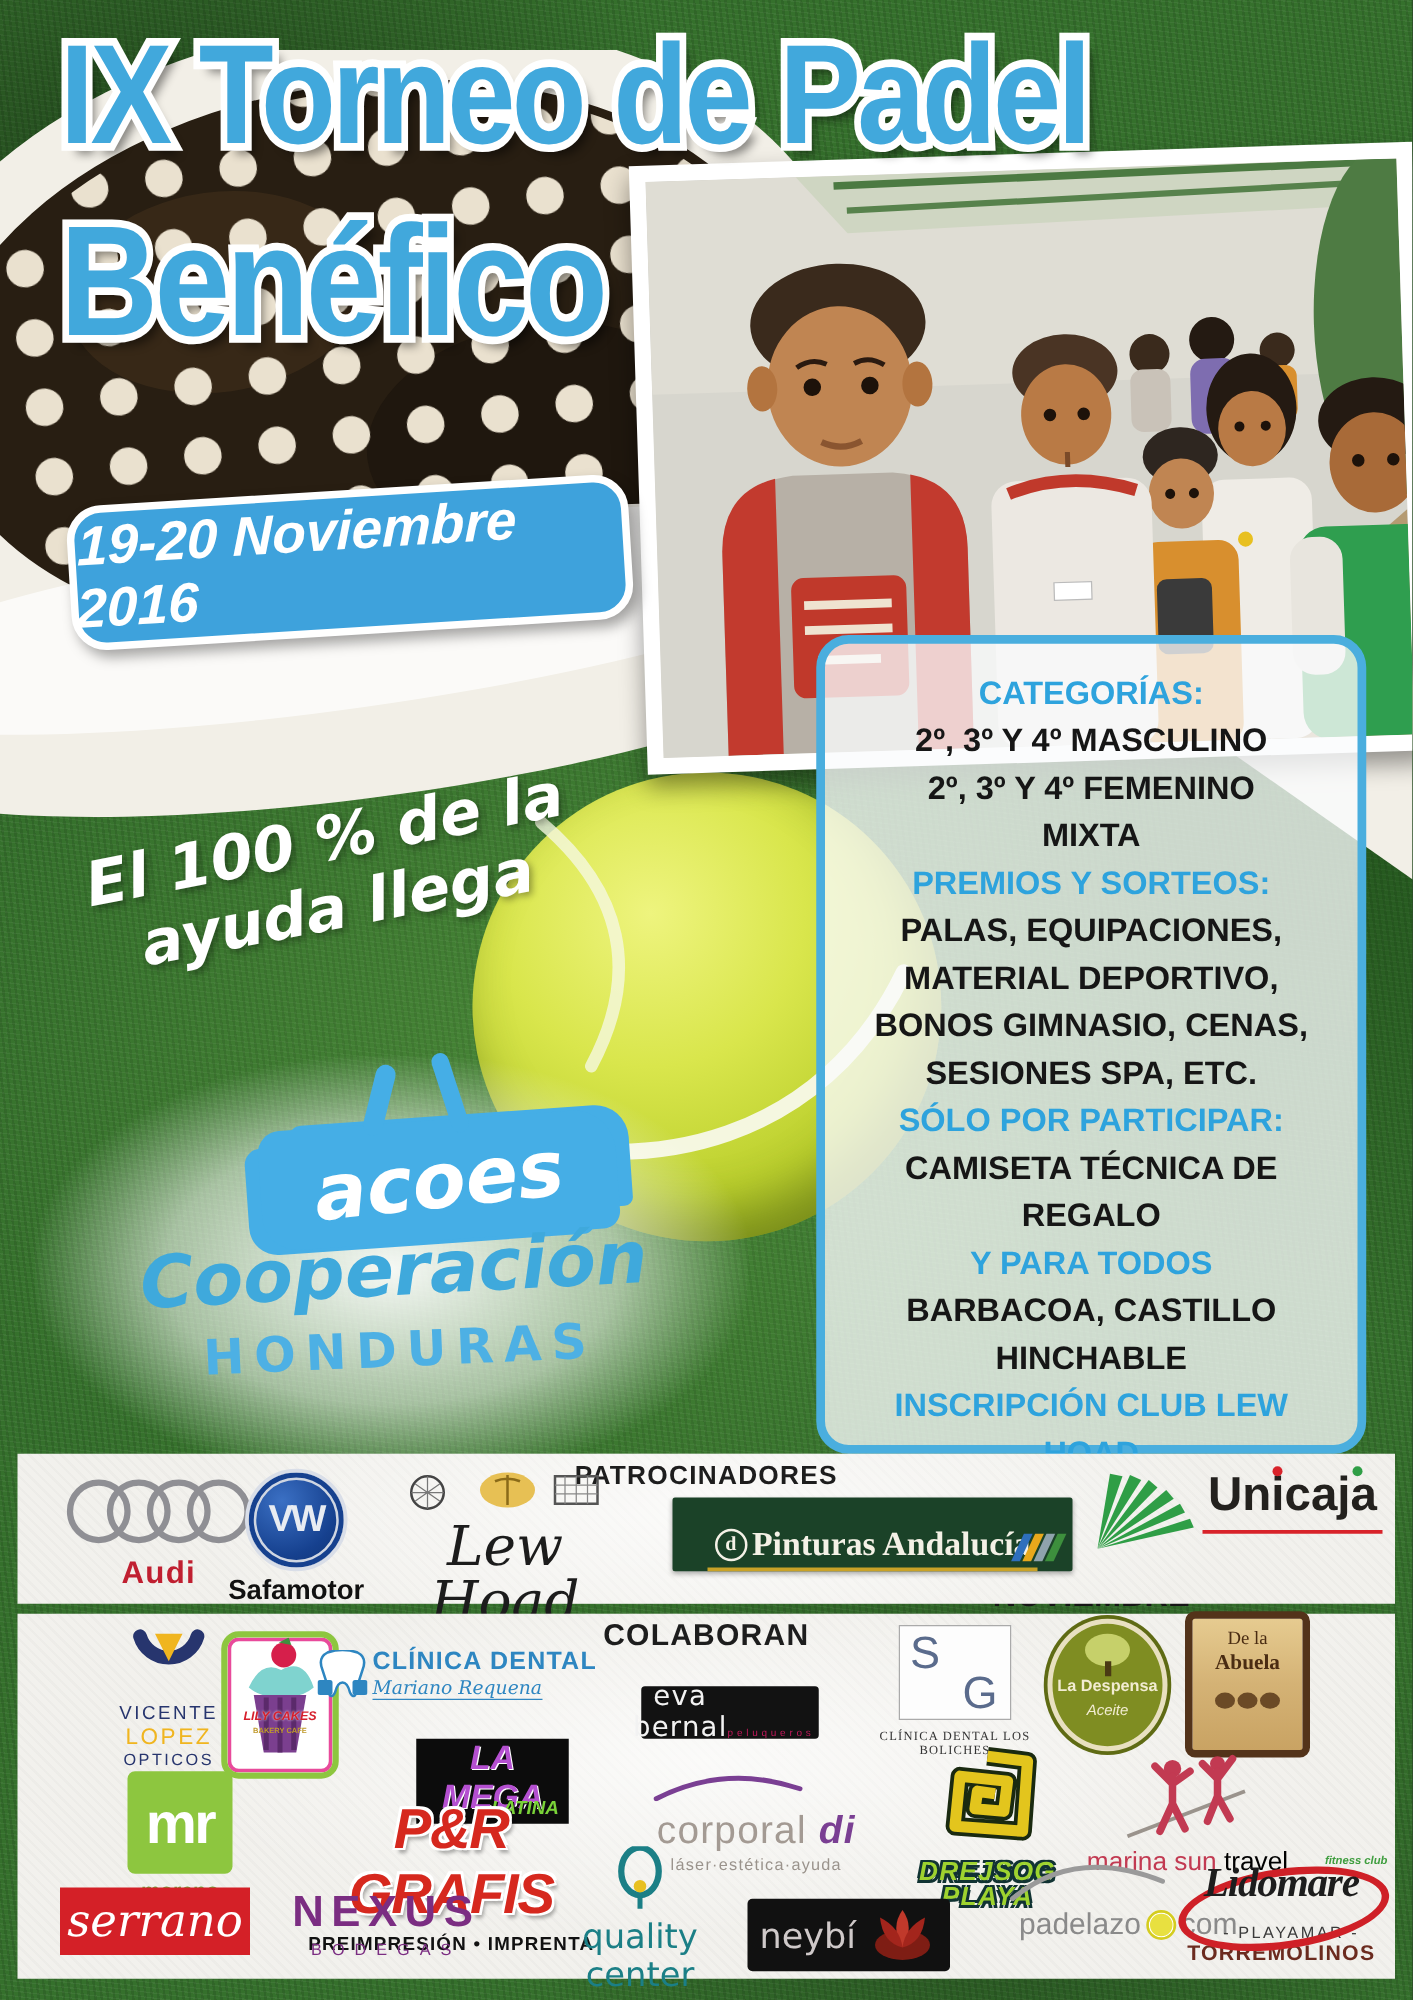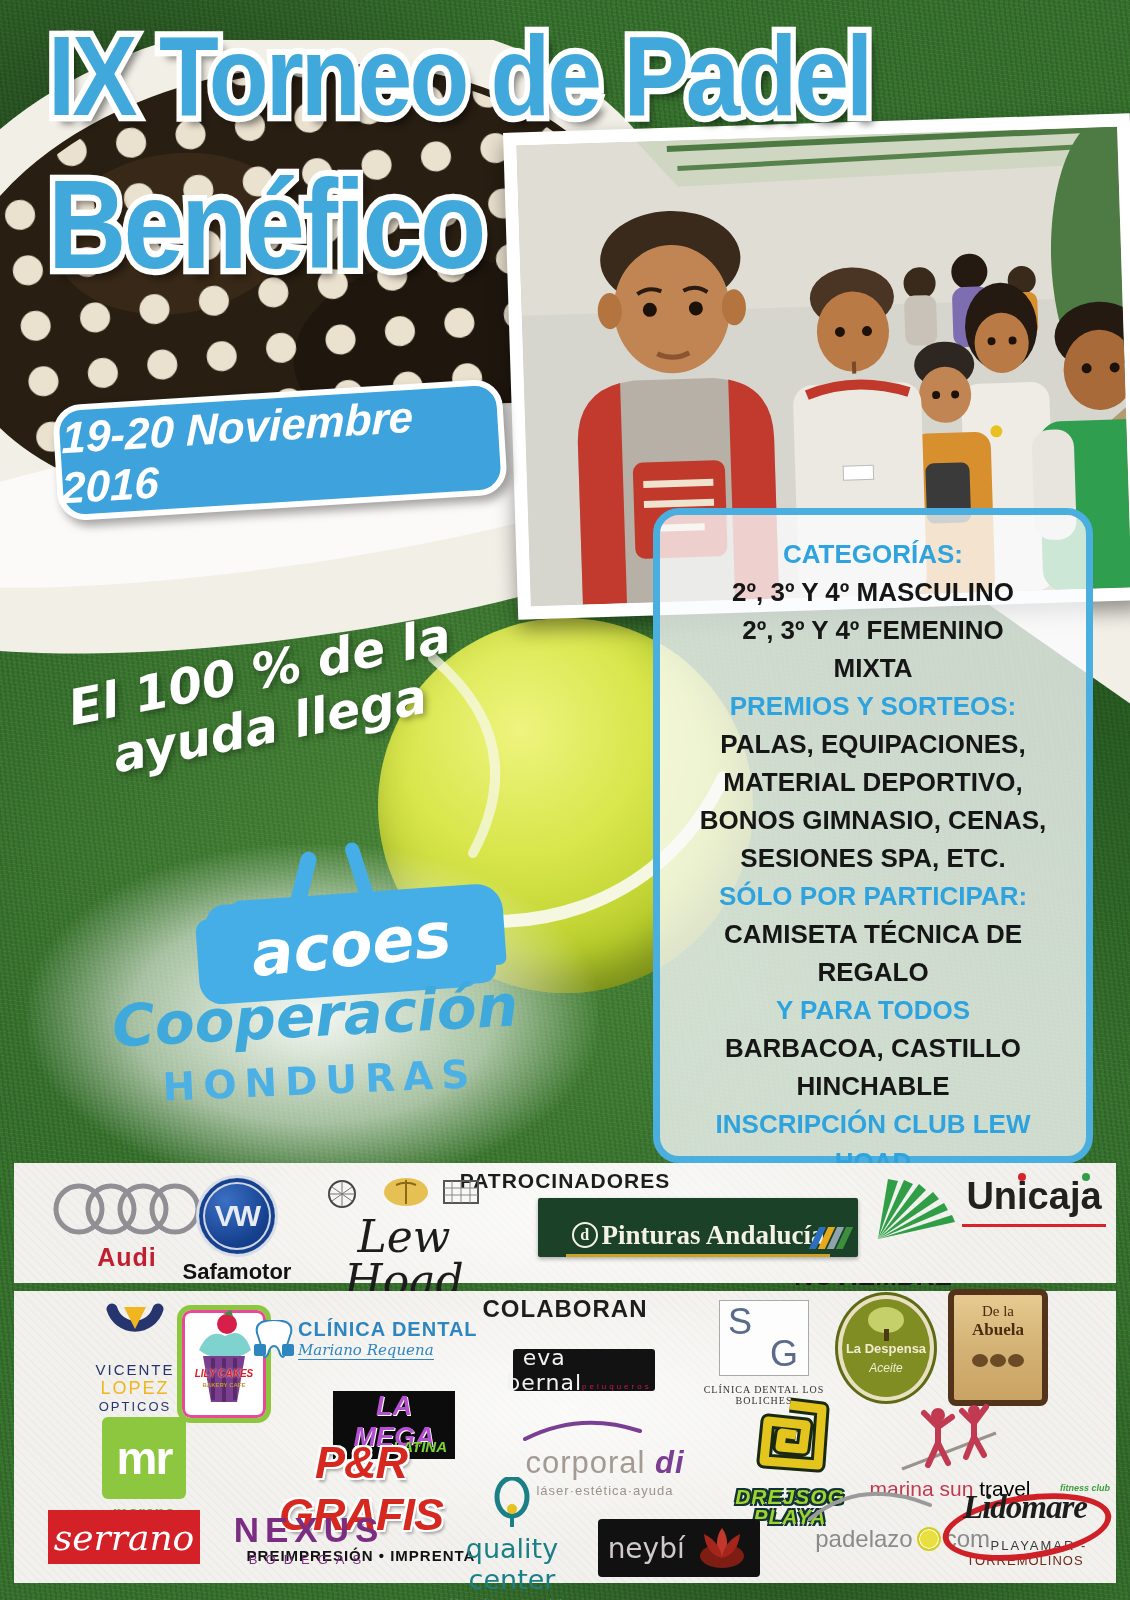--- a/index.html
+++ b/index.html
@@ -157,21 +157,21 @@
   .pad-text{font-size:24px;color:#8a8a8a;display:flex;align-items:center;justify-content:flex-end;gap:4px;}
   .pad-ball{width:20px;height:20px;border-radius:50%;background:#e8e040;border:2px solid #d4cc20;
     box-shadow:inset 0 0 0 1px #fff;}
   .lido{position:relative;width:170px;}
   .lido-ring{position:absolute;left:2px;top:6px;width:158px;height:52px;border:6px solid #cf2027;
     border-radius:50%;transform:rotate(-8deg);}
   .lido-name{color:#1d1d1d;font-size:33px;font-weight:900;font-style:italic;font-family:"Liberation Serif",serif;
     letter-spacing:-1px;position:relative;}
   .lido-fit{position:absolute;right:0px;top:-6px;color:#3f9e3f;font-size:9px;font-weight:bold;font-style:italic;}
   .lido-s1{color:#3a3a3a;font-size:13px;font-weight:normal;letter-spacing:2px;margin-top:12px;padding-left:16px;}
-  .lido-s2{color:#6b2b1f;font-size:13px;font-weight:normal;letter-spacing:1px;}
+  .lido-s2{color:#6b2b1f;font-size:17px;font-weight:bold;letter-spacing:1px;}
 </style>
 </head>
 <body>
 
 <div class="poster">
 
   <svg class="abs racket" viewBox="0 0 900 700">
     <defs>
       <pattern id="holes" width="60" height="56" patternUnits="userSpaceOnUse">
         <circle cx="30" cy="28" r="15" fill="#eae1cf"></circle>

